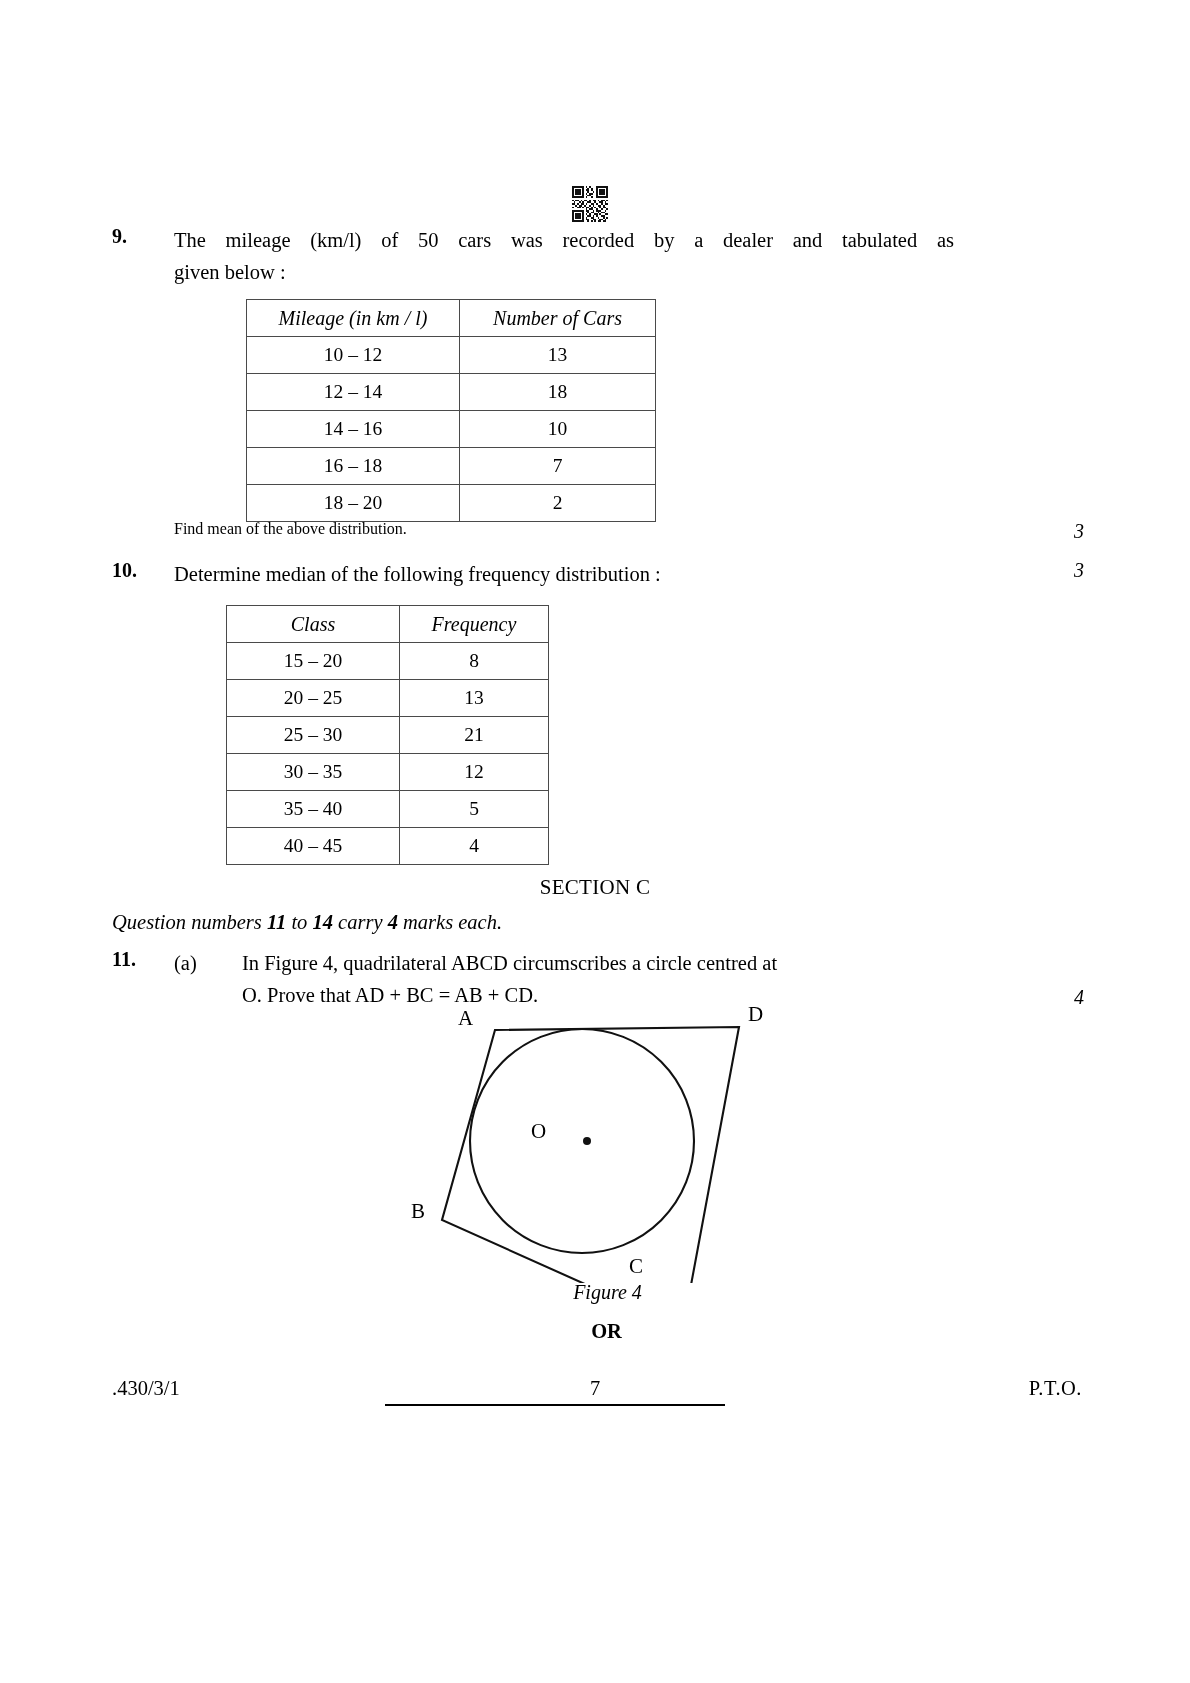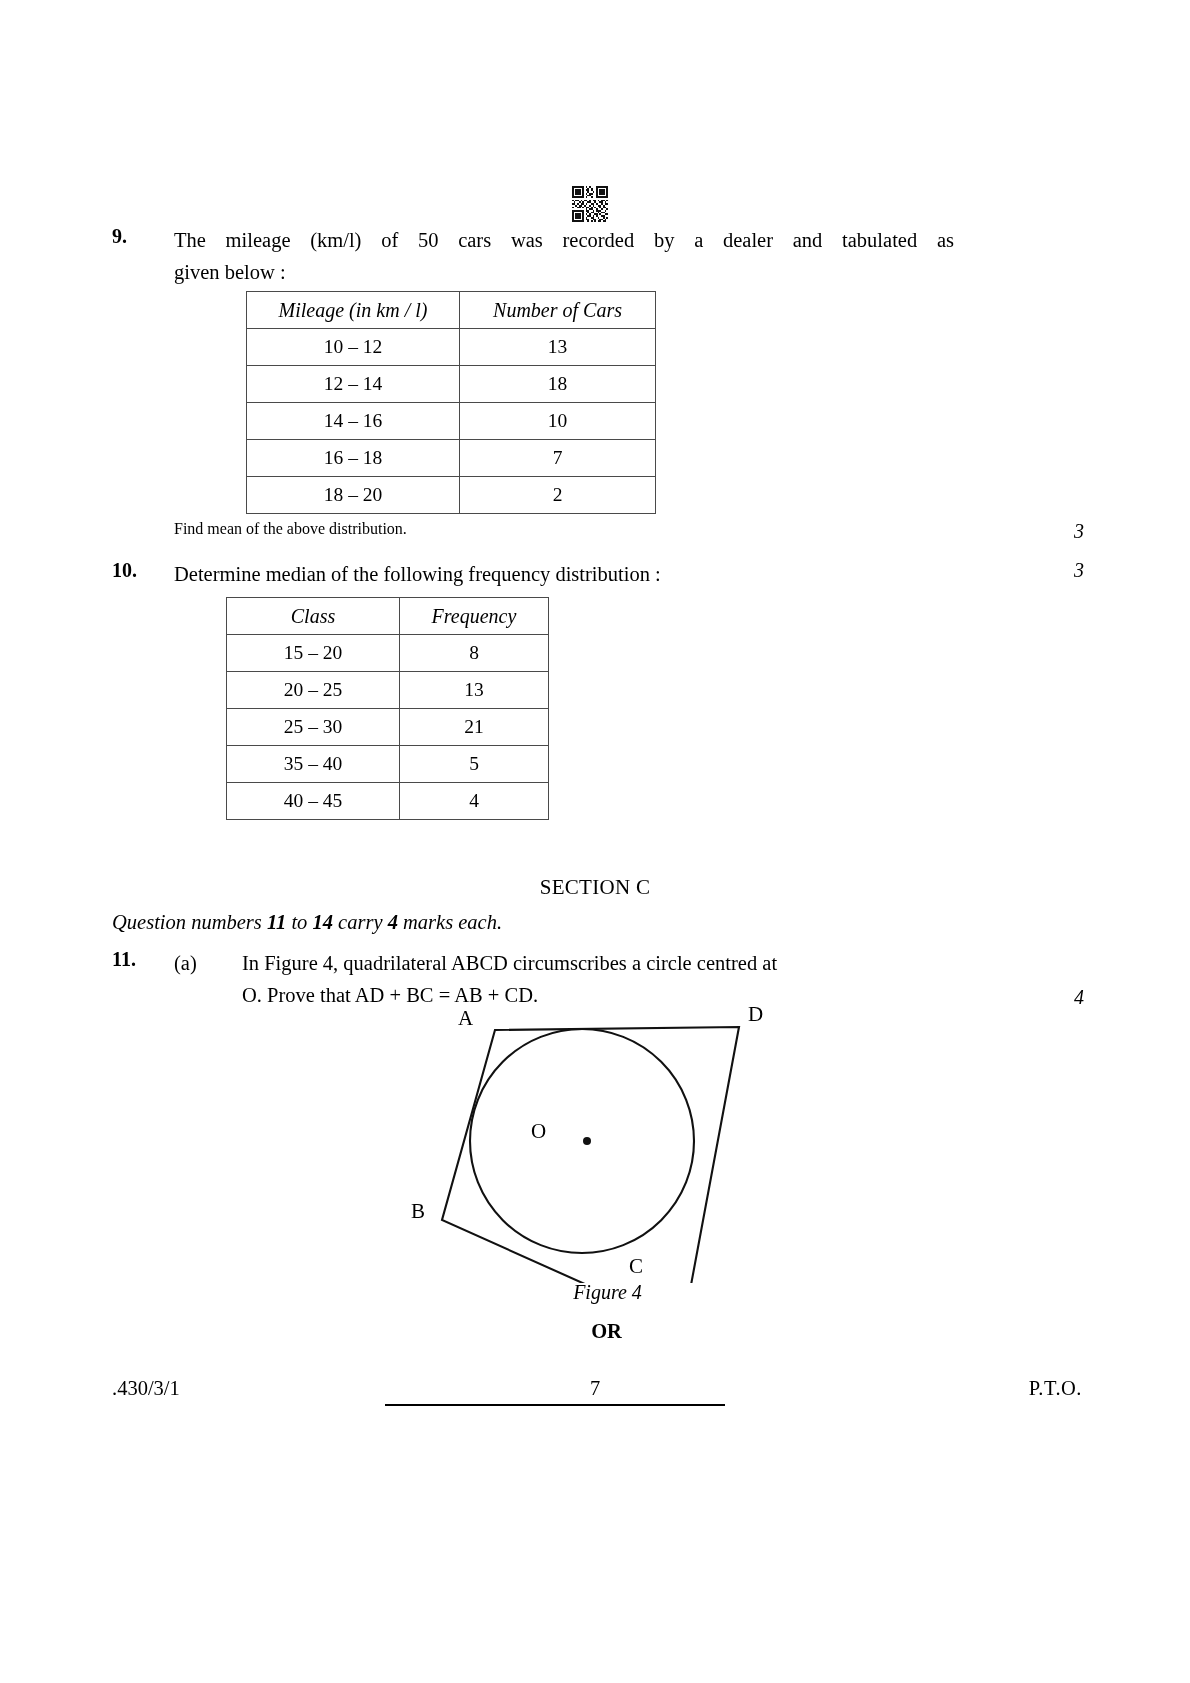--- a/index.html
+++ b/index.html
@@ -67,20 +67,21 @@
     width: 780px;
   }
   .plain-line { display: block; }
 
   
   table.freq {
     position: absolute;
     border-collapse: collapse;
     font-size: 19.5px;
     background: #fff;
+    margin-top: 8px;
   }
   table.freq th, table.freq td {
     border: 1.3px solid #4a4a4a;
     text-align: center;
     padding: 0;
     height: 36px;
     font-weight: normal;
   }
   table.freq th {
     font-style: italic;
@@ -347,20 +348,24 @@
       </tr>
       <tr>
         <td class="c1">20 – 25</td>
         <td class="c2">13</td>
       </tr>
       <tr>
         <td class="c1">25 – 30</td>
         <td class="c2">21</td>
       </tr>
       <tr>
+        <td class="c1">30 – 35</td>
+        <td class="c2">12</td>
+      </tr>
+      <tr>
         <td class="c1">35 – 40</td>
         <td class="c2">5</td>
       </tr>
       <tr>
         <td class="c1">40 – 45</td>
         <td class="c2">4</td>
       </tr>
     </tbody>
   </table>
 

